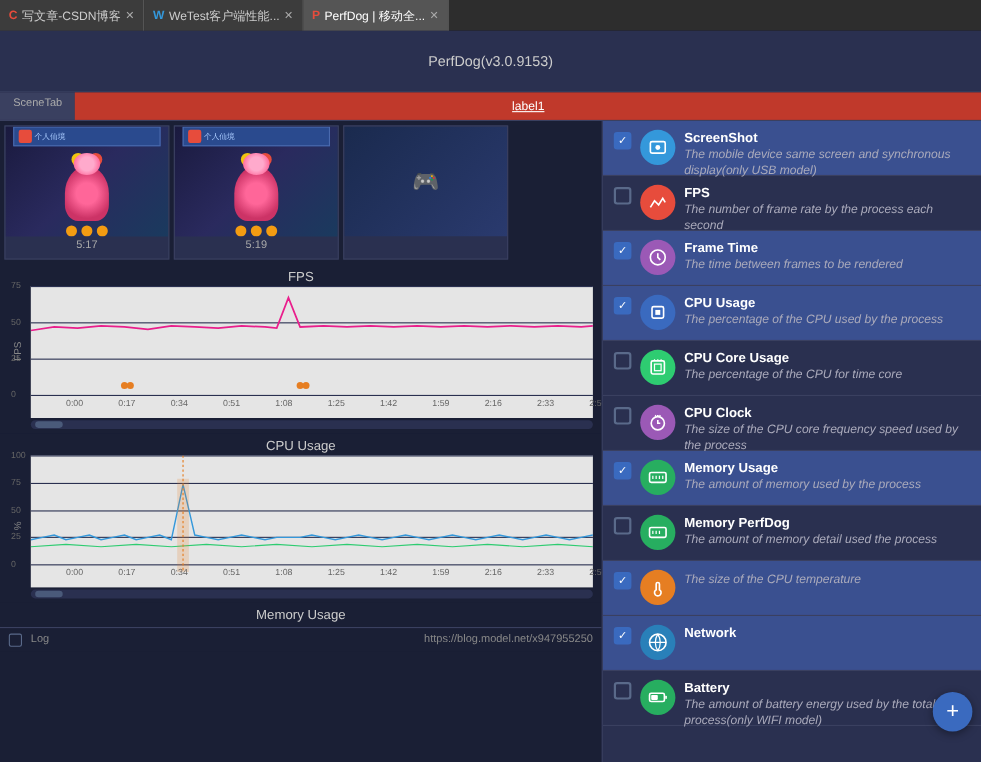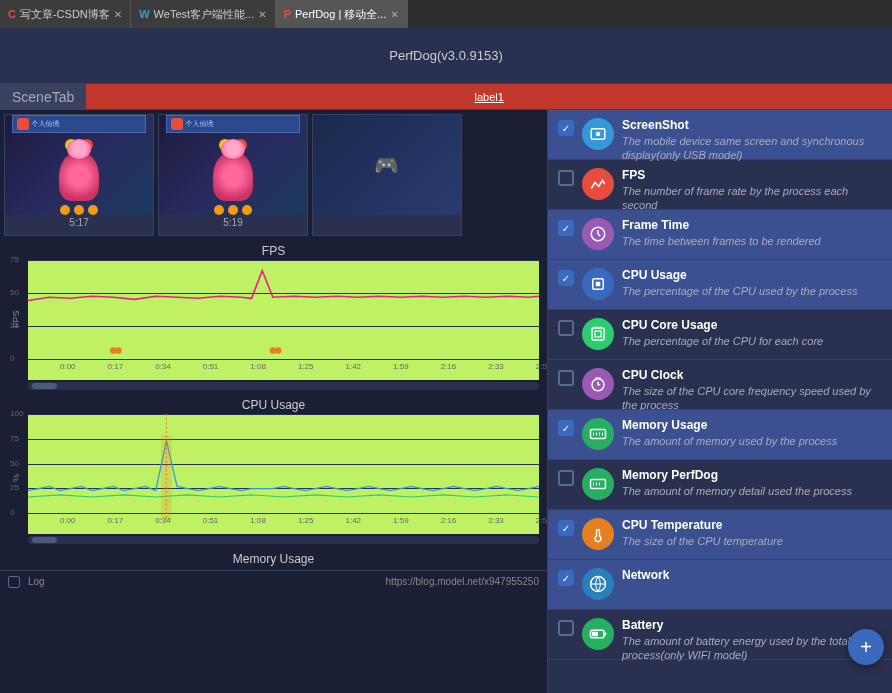--- a/index.html
+++ b/index.html
@@ -56,24 +56,23 @@
     
     .scene-bar {
       display: flex;
       background: #2a3050;
       border-bottom: 1px solid #3a4060;
       height: 26px;
     }
     .scene-tab {
       background: #3a4060;
       color: #aaa;
-      font-size: 14px;
+      font-size: 10px;
       padding: 4px 12px;
       display: flex;
-      align-items: center;
     }
     .label-tab {
       flex: 1;
       background: #c0392b;
       color: #fff;
       font-size: 11px;
       padding: 4px 12px;
       display: flex;
       align-items: center;
       justify-content: center;
@@ -189,21 +188,21 @@
       top: 50%;
       transform: translateY(-50%) rotate(-90deg);
       color: #888;
       font-size: 9px;
       width: 16px;
     }
     .chart-area {
       margin-left: 20px;
       height: 100%;
       position: relative;
-      background: #bef264;
+      background: #e5e5e5;
     }
     .chart-grid {
       position: absolute;
       top: 0; left: 0; right: 0; bottom: 20px;
       display: flex;
       flex-direction: column;
       justify-content: space-between;
     }
     .grid-line {
       border-top: 1px solid #2a3050;
@@ -632,21 +631,21 @@
           <svg width="18" height="18" viewBox="0 0 24 24" fill="none">
               <rect x="4" y="4" width="16" height="16" rx="2" stroke="white" stroke-width="2"></rect>
               <rect x="8" y="8" width="8" height="8" stroke="white" stroke-width="1.5"></rect>
               <line x1="8" y1="2" x2="8" y2="4" stroke="white" stroke-width="1.5"></line>
               <line x1="12" y1="2" x2="12" y2="4" stroke="white" stroke-width="1.5"></line>
               <line x1="16" y1="2" x2="16" y2="4" stroke="white" stroke-width="1.5"></line>
             </svg>
         </div>
         <div class="metric-text">
           <div class="metric-name">CPU Core Usage</div>
-          <div class="metric-desc">The percentage of the CPU for each core</div>
+          <div class="metric-desc">The percentage of the CPU for time core</div>
         </div>
       </div>
 
       <div class="metric-item">
         <div class="metric-checkbox"></div>
         <div class="metric-icon" style="background:#9b59b6;">
           <svg width="18" height="18" viewBox="0 0 24 24" fill="none">
               <circle cx="12" cy="13" r="8" stroke="white" stroke-width="2"></circle>
               <polyline points="12,9 12,13 15,13" stroke="white" stroke-width="2"></polyline>
               <line x1="12" y1="3" x2="12" y2="5" stroke="white" stroke-width="2"></line>
@@ -694,21 +693,20 @@
       </div>
 
       <div class="metric-item selected">
         <div class="metric-checkbox checked"></div>
         <div class="metric-icon" style="background:#e67e22;">
           <svg width="18" height="18" viewBox="0 0 24 24" fill="none">
               <path d="M14 14.76V8a2 2 0 0 0-4 0v6.76a4 4 0 1 0 4 0z" stroke="white" stroke-width="2" fill="none"></path>
             </svg>
         </div>
         <div class="metric-text">
-          <div class="metric-name">CPU Temperature</div>
           <div class="metric-desc">The size of the CPU temperature</div>
         </div>
       </div>
 
       <div class="metric-item selected">
         <div class="metric-checkbox checked"></div>
         <div class="metric-icon" style="background:#2980b9;">
           <svg width="18" height="18" viewBox="0 0 24 24" fill="none">
               <circle cx="12" cy="12" r="10" stroke="white" stroke-width="2"></circle>
               <line x1="2" y1="12" x2="22" y2="12" stroke="white" stroke-width="1.5"></line>

